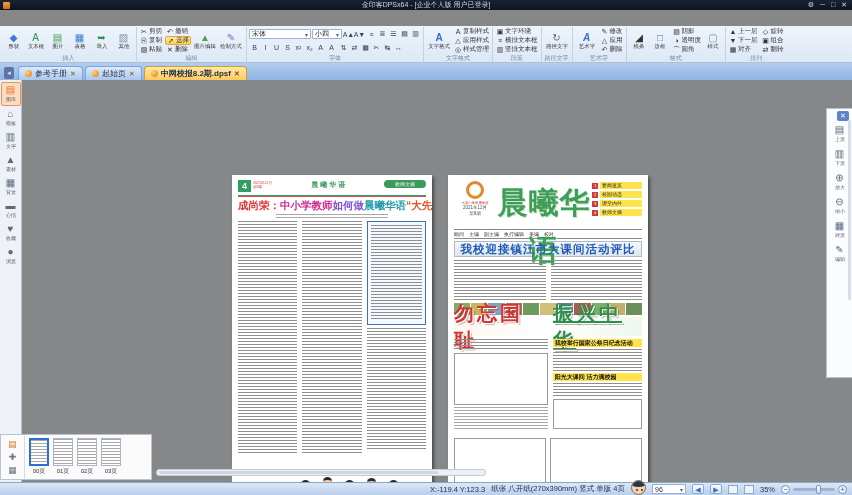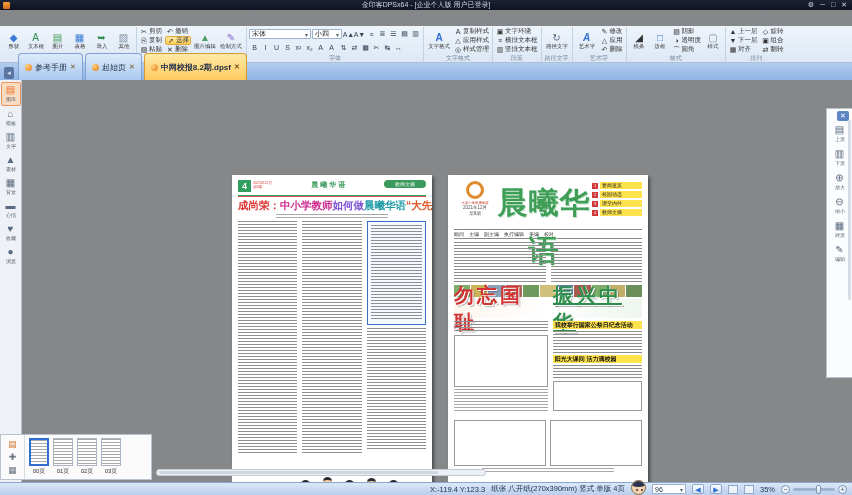--- a/index.html
+++ b/index.html
@@ -35,21 +35,21 @@
   .combo { width:62px; height:10px; background:#fff; border:1px solid #9db2cf; font-size:7px; color:#222; display:flex; align-items:center; justify-content:space-between; padding:0 2px; border-radius:1px; }
   .combo.sm { width:30px; }
   .combo .arr { color:#567; font-size:6px; }
   .tinybtn { width:11px; height:9px; font-size:7px; color:#345; display:flex; align-items:center; justify-content:center; border-radius:1px; }
   .fontrows { display:flex; flex-direction:column; justify-content:space-around; }
   .fontrow { display:flex; gap:1px; align-items:center; }
 
   
   .doctabs { position:absolute; top:63px; left:0; right:0; height:17px; background:linear-gradient(#b3cdef,#8fb4e6); display:flex; align-items:flex-end; padding-left:4px; }
   .dt-collapse { width:10px; height:12px; margin:0 4px 1px 0; background:#5b75a0; border-radius:2px; color:#dce6f5; font-size:7px; text-align:center; line-height:12px; }
-  .dtab { display:flex; align-items:center; gap:3px; height:27px; padding:0 6px; font-size:8px; color:#23324a; background:linear-gradient(#dcebfb,#aac8ef); border:1px solid #7fa3d4; border-bottom:none; border-radius:4px 4px 0 0; margin-right:2px; }
+  .dtab { display:flex; align-items:center; gap:3px; height:14px; padding:0 6px; font-size:8px; color:#23324a; background:linear-gradient(#dcebfb,#aac8ef); border:1px solid #7fa3d4; border-bottom:none; border-radius:4px 4px 0 0; margin-right:2px; }
   .dtab.sel { background:linear-gradient(#ffeaa6,#ffc95e); border-color:#d99a34; font-weight:bold; }
   .dtab .ball { width:7px; height:7px; border-radius:50%; background:radial-gradient(circle at 30% 30%, #ffd27a, #e8791e); }
   .dtab .x { font-size:7px; color:#7a5a20; }
 
   
   .workspace { position:absolute; top:80px; left:0; right:0; bottom:13px; background:#858789; }
 
   .leftstrip { position:absolute; left:0; top:0; width:22px; bottom:0; background:#eef1f6; border-right:1px solid #b9c2cf; display:flex; flex-direction:column; align-items:center; padding-top:2px; gap:1px; }
   .lsitem { width:20px; display:flex; flex-direction:column; align-items:center; padding:1px 0; border-radius:2px; }
   .lsitem .ic { font-size:10px; line-height:11px; color:#5a6b80; }
@@ -591,20 +591,21 @@
               <span class="tag">3</span>
               <span class="yl">课堂内外</span>
             </div>
             <div class="dirrow">
               <span class="tag">4</span>
               <span class="yl">教师文摘</span>
             </div>
           </div>
       </div>
       <div class="infoline">顾问　主编　副主编　执行编辑　美编　校对</div>
+      <div class="bandhl">我校迎接镇江市大课间活动评比</div>
       <div class="p1body">
         <div class="tx"></div>
         <div class="tx"></div>
       </div>
       <div class="photostrip">
 
       <div class="cell" style="background: rgb(127, 174, 106);"></div>
           <div class="cell" style="background: rgb(201, 180, 87);"></div>
           <div class="cell" style="background: rgb(136, 160, 184);"></div>
           <div class="cell" style="background: rgb(180, 106, 90);"></div>

